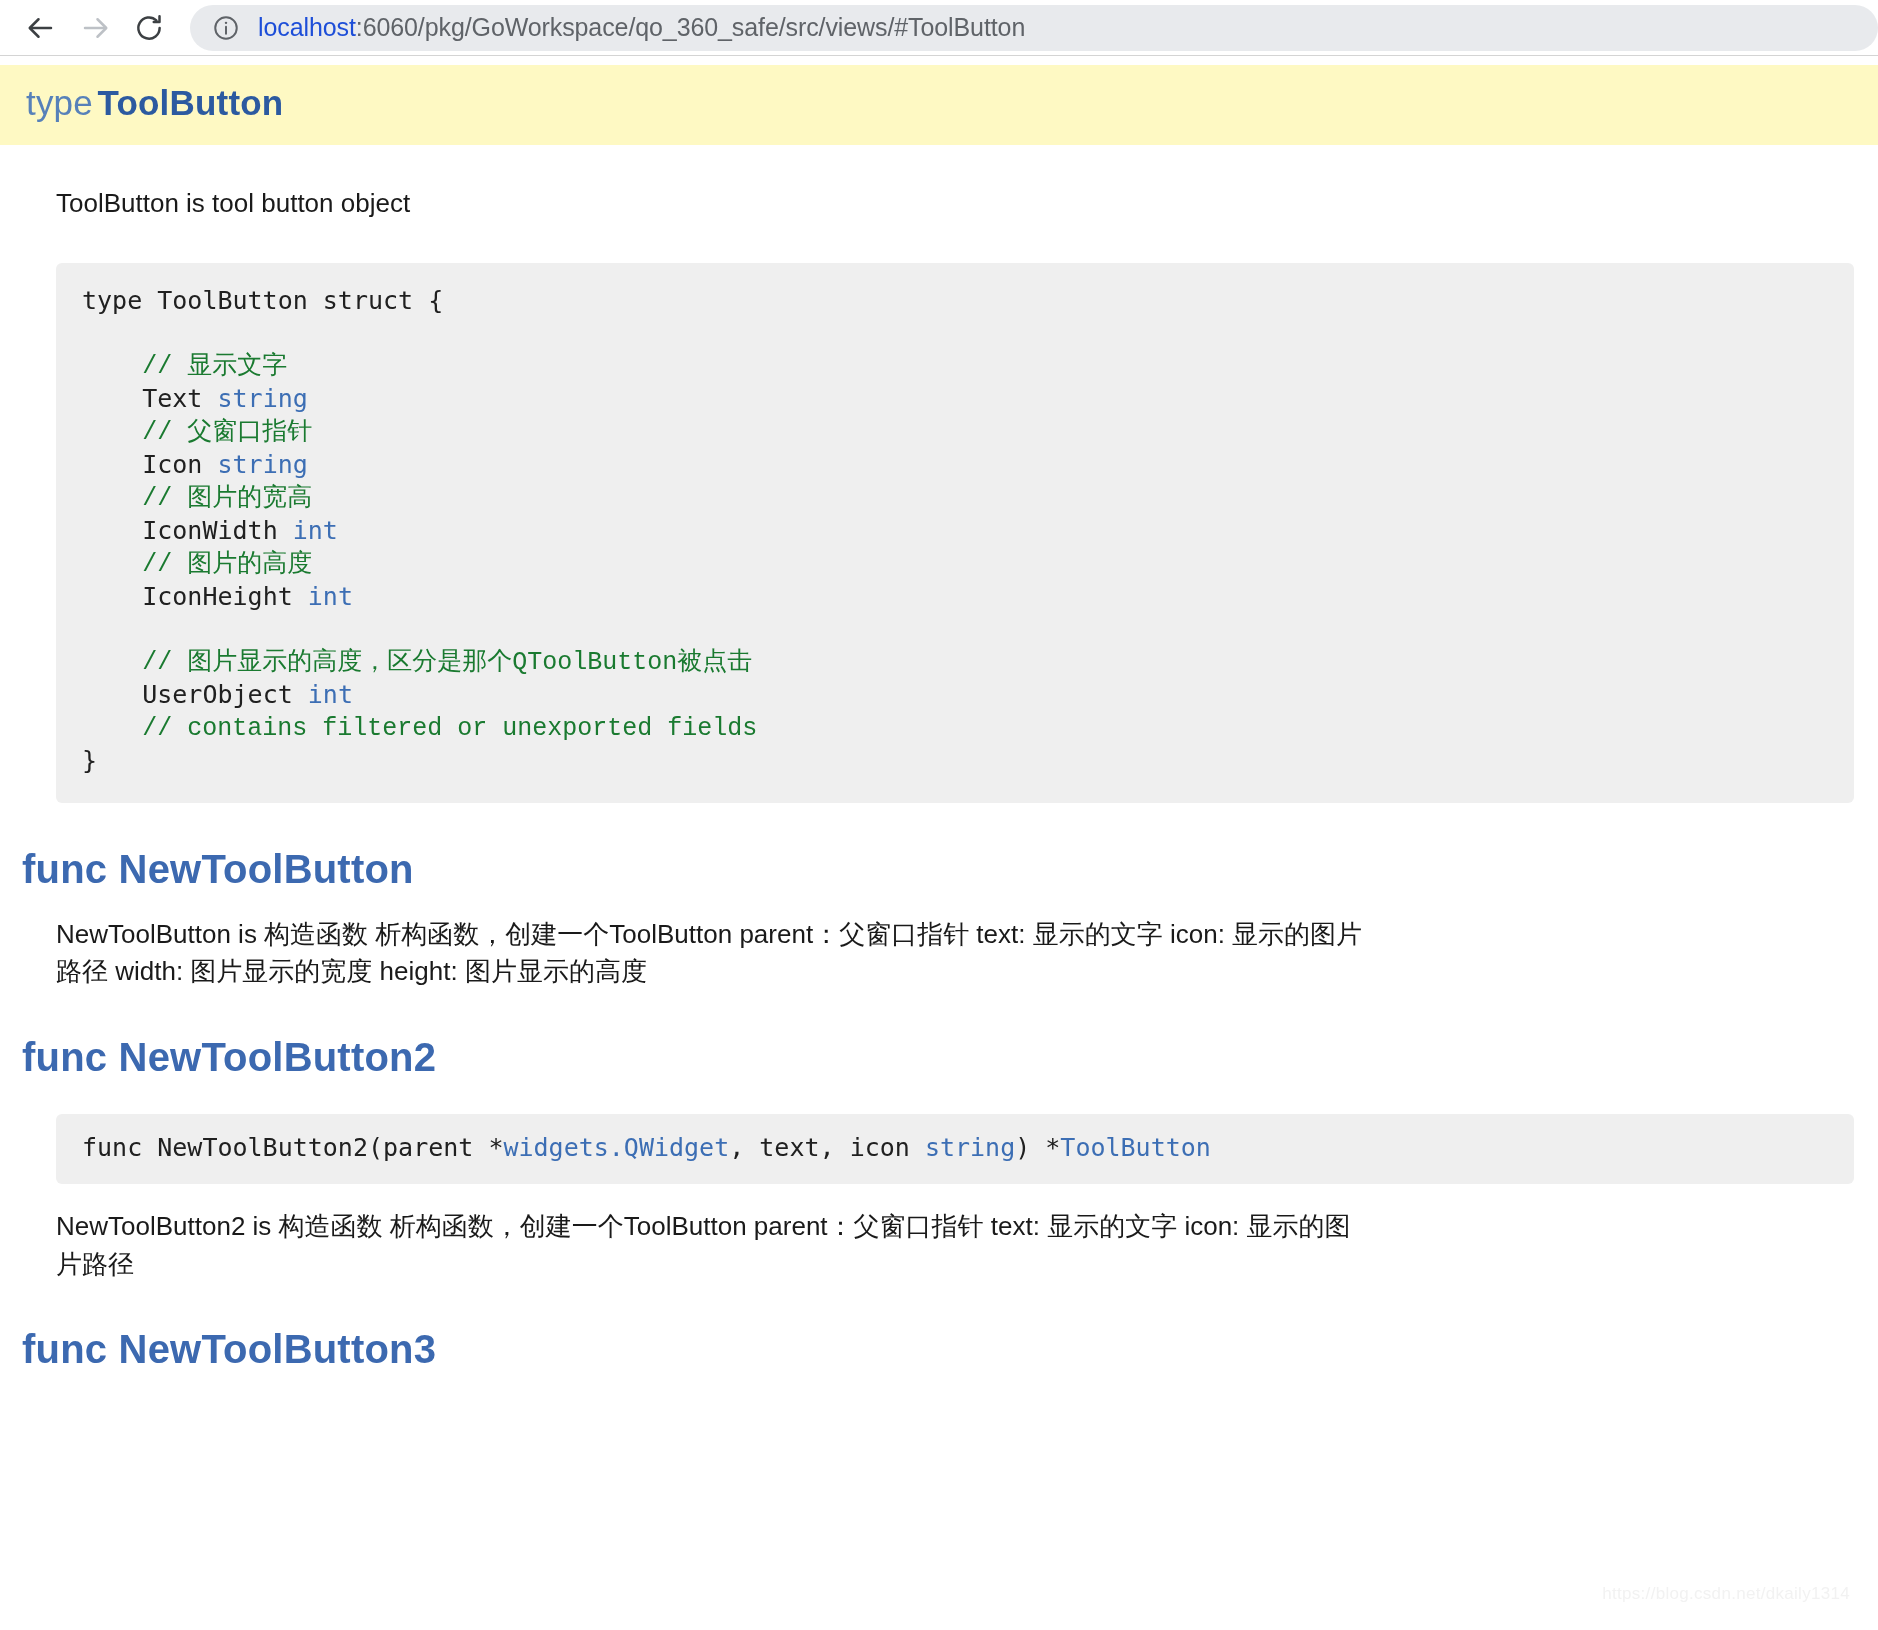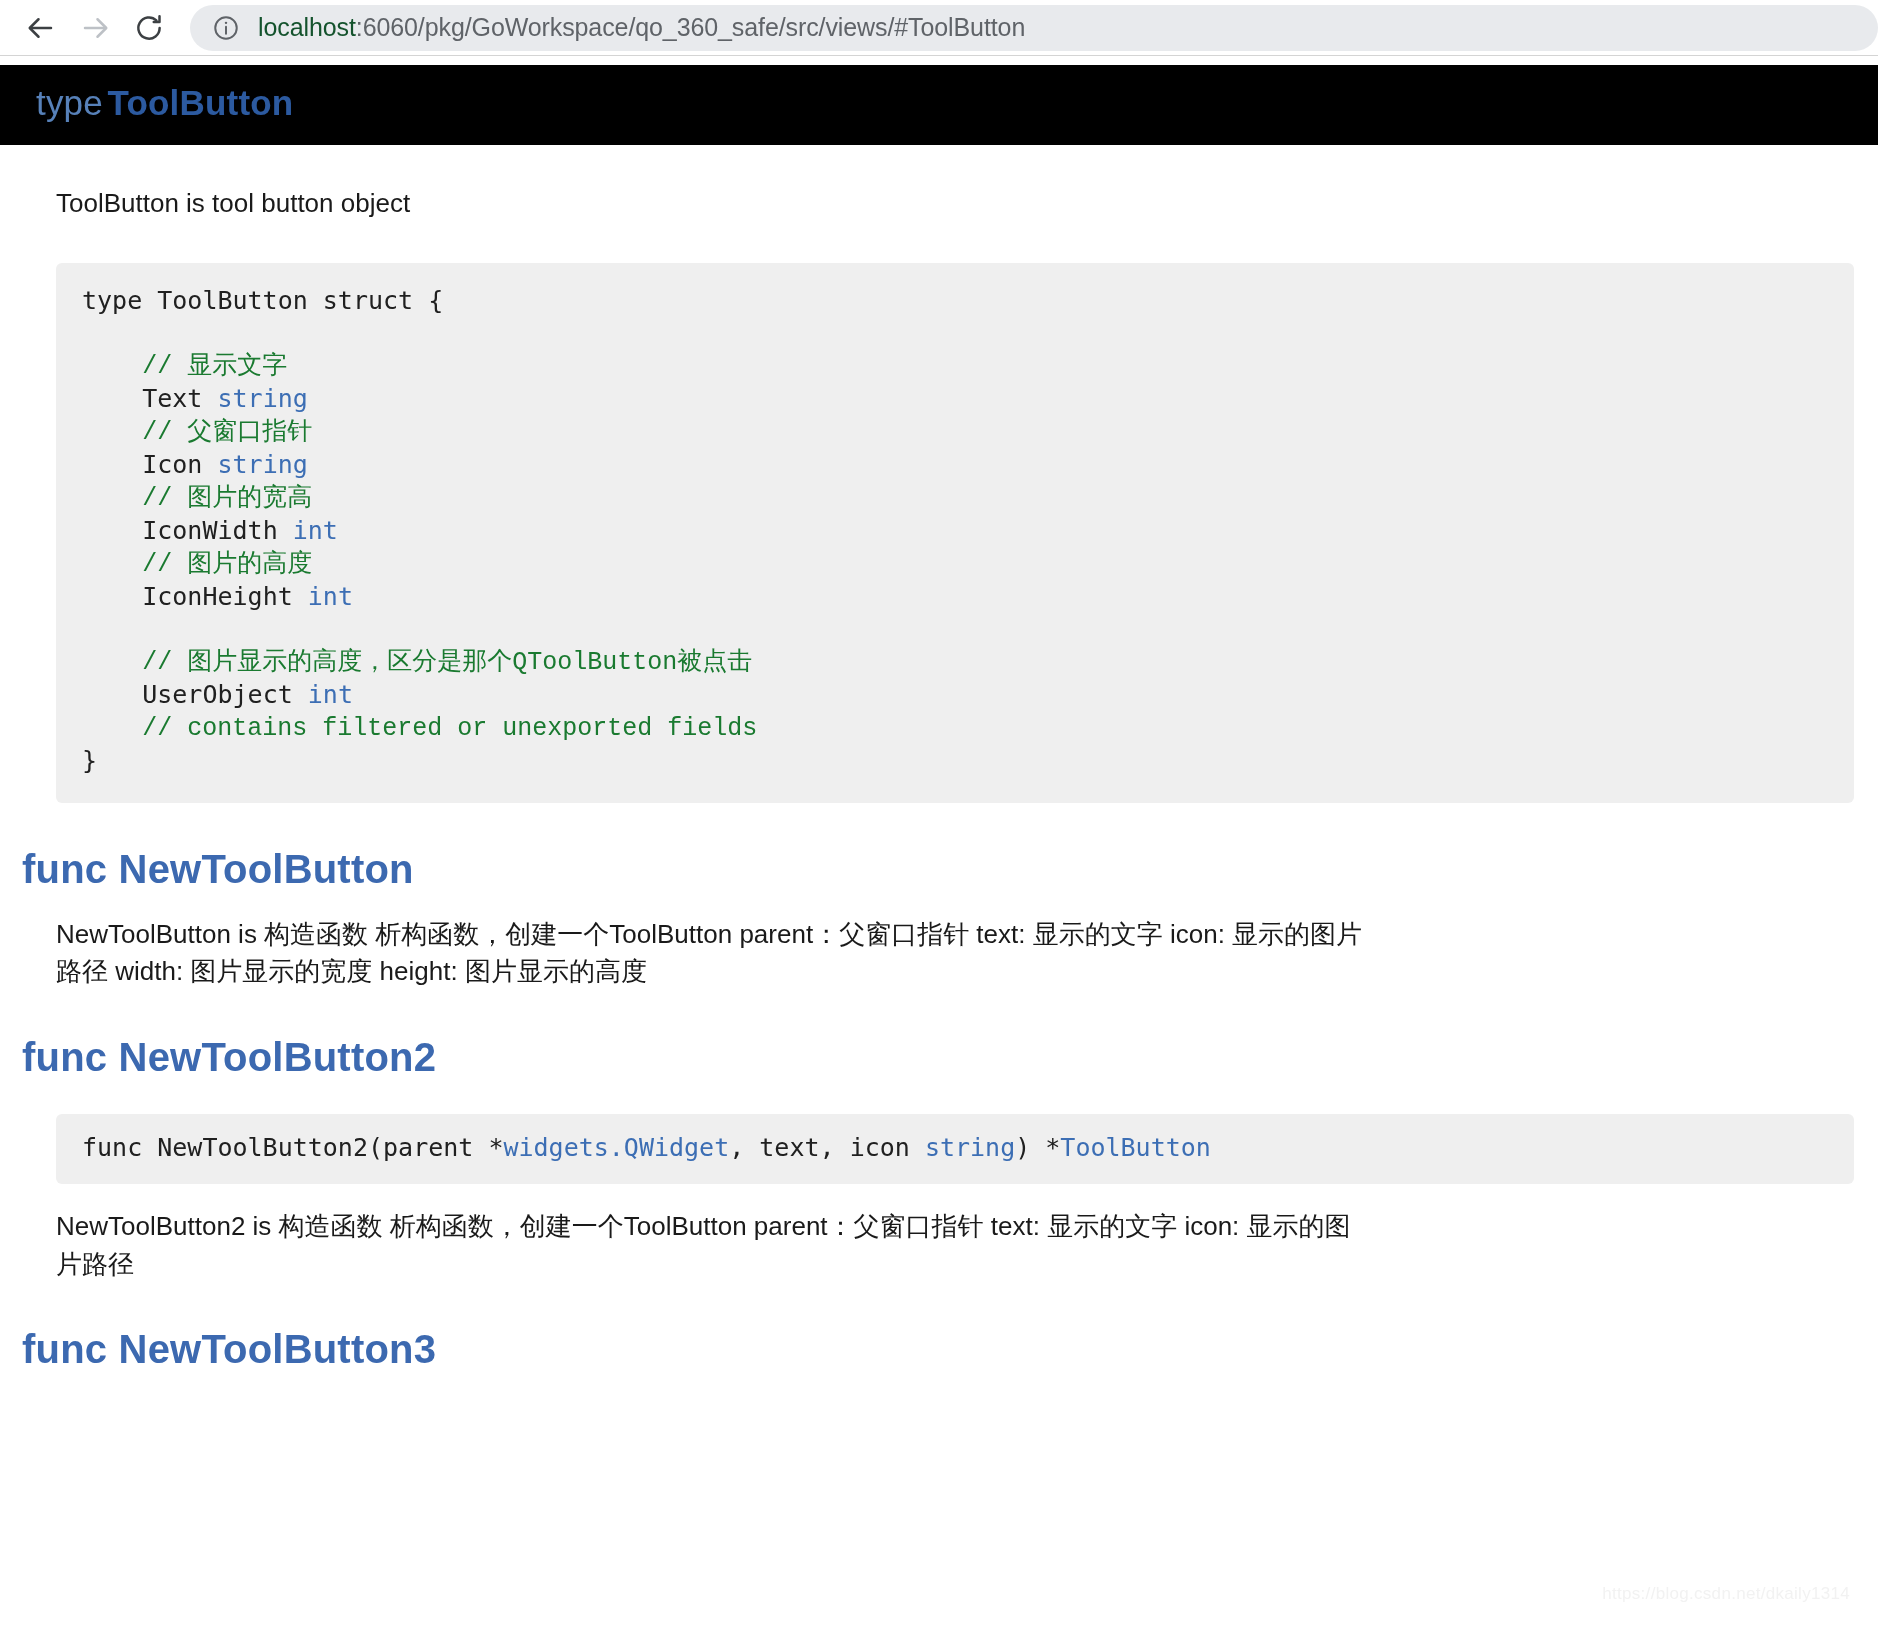--- a/index.html
+++ b/index.html
@@ -44,34 +44,34 @@
   }
   .info-icon { flex: 0 0 auto; display: flex; align-items: center; margin-right: 18px; }
   .url-text {
     font-family: "Liberation Sans", sans-serif;
     font-size: 25px;
     color: #5f6368;
     white-space: nowrap;
     overflow: hidden;
     letter-spacing: -0.1px;
   }
-  .url-host { color: #14532d; }
+  .url-host { color: #1d4ed8; }
 
   
   .page {
     position: relative;
     width: 1878px;
     height: 1574px;
     background: #ffffff;
     overflow: hidden;
   }
 
   .type-header {
-    background: #000000;
-    padding: 18px 0 22px 36px;
+    background: #fef9c3;
+    padding: 18px 0 22px 26px;
     margin: 9px 0 0 0;
   }
   .type-header .kw {
     font-size: 35px;
     color: #5781b9;
     font-weight: normal;
     letter-spacing: 0.2px;
   }
   .type-header .name {
     font-size: 35px;

